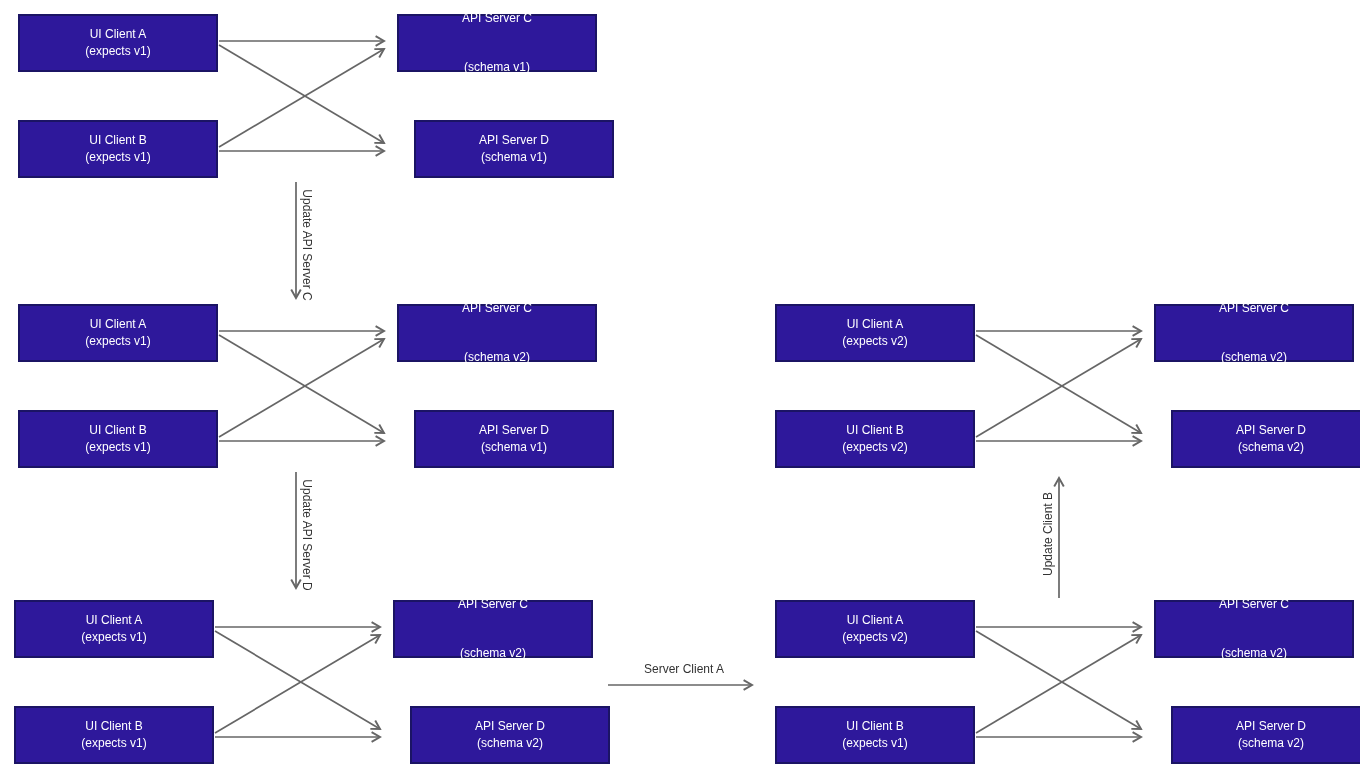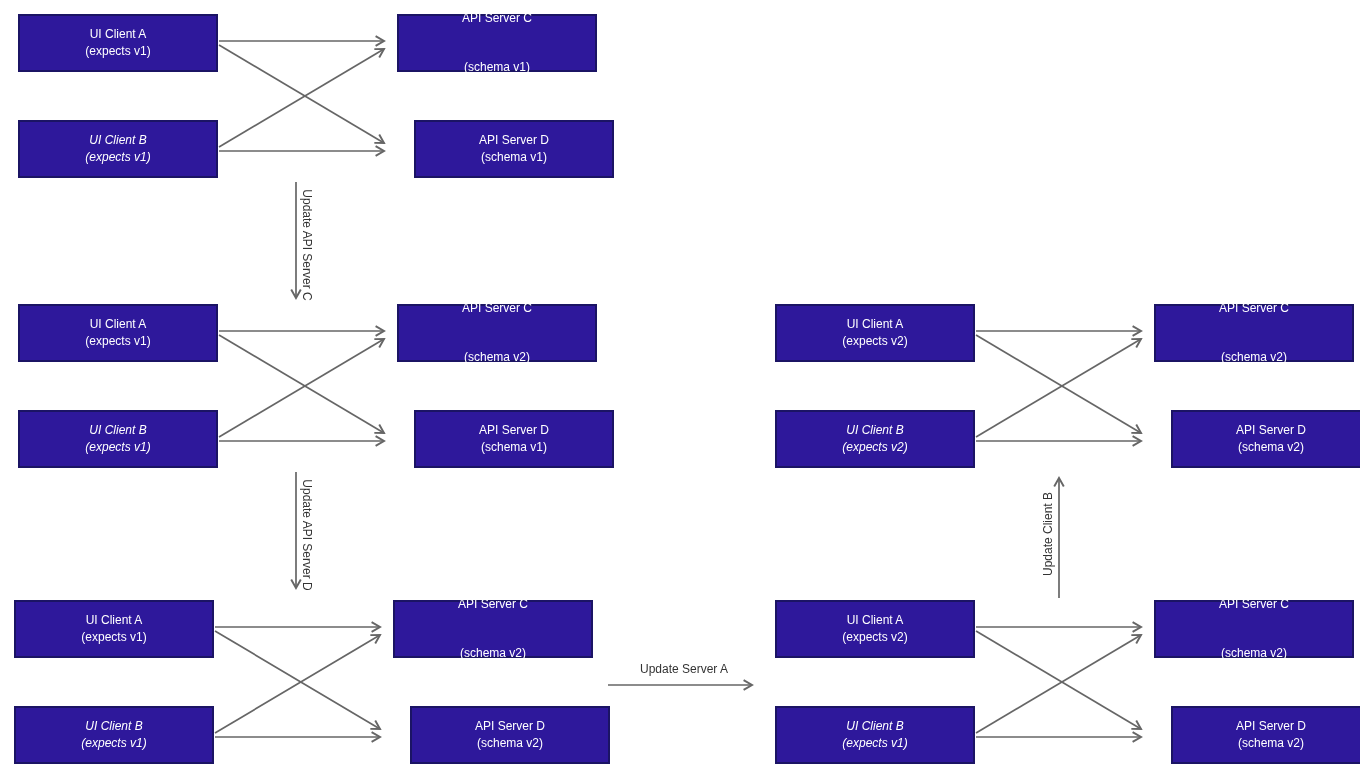--- a/index.html
+++ b/index.html
@@ -30,21 +30,21 @@
     color: #ffffff;
     display: flex;
     flex-direction: column;
     align-items: center;
     justify-content: center;
     text-align: center;
     font-size: 12px;
     line-height: 17px;
   }
   .pos-client-a { left: 0;     top: 0; }
-  .pos-client-b { left: 0;     top: 106px; font-style: italic; }
+  .pos-client-b { left: 0;     top: 106px; }
   .pos-server-c { left: 379px; top: 0; gap: 32px; }
   .pos-server-d { left: 373px; top: 106px; margin-left: 23px; }
   svg.conn {
     position: absolute;
     left: 0;
     top: 0;
     overflow: visible;
   }
   .conn line {
     stroke: #666666;
@@ -177,21 +177,21 @@
       <div>API Server C</div>
       <div>(schema v2)</div>
     </div>
     <div class="node pos-server-d">
       <div>API Server D</div>
       <div>(schema v2)</div>
     </div>
   </div>
 
   <div class="trans" style="left:608px; top:662px; width:152px; height:30px;">
-    <div class="trans-label hlabel-top">Update Server A</div>
+    <div class="trans-label hlabel-top">Server Client A</div>
     <svg width="152" height="30">
       <line x1="0" y1="23" x2="144" y2="23" marker-end="url(#arrow)"></line>
     </svg>
   </div>
 
   <div class="stage" style="left:775px; top:600px;">
     <svg class="conn" width="573" height="164">
       <line x1="201" y1="27" x2="366" y2="27" marker-end="url(#arrow)"></line>
       <line x1="201" y1="31" x2="366" y2="129" marker-end="url(#arrow)"></line>
       <line x1="201" y1="133" x2="366" y2="35" marker-end="url(#arrow)"></line>

